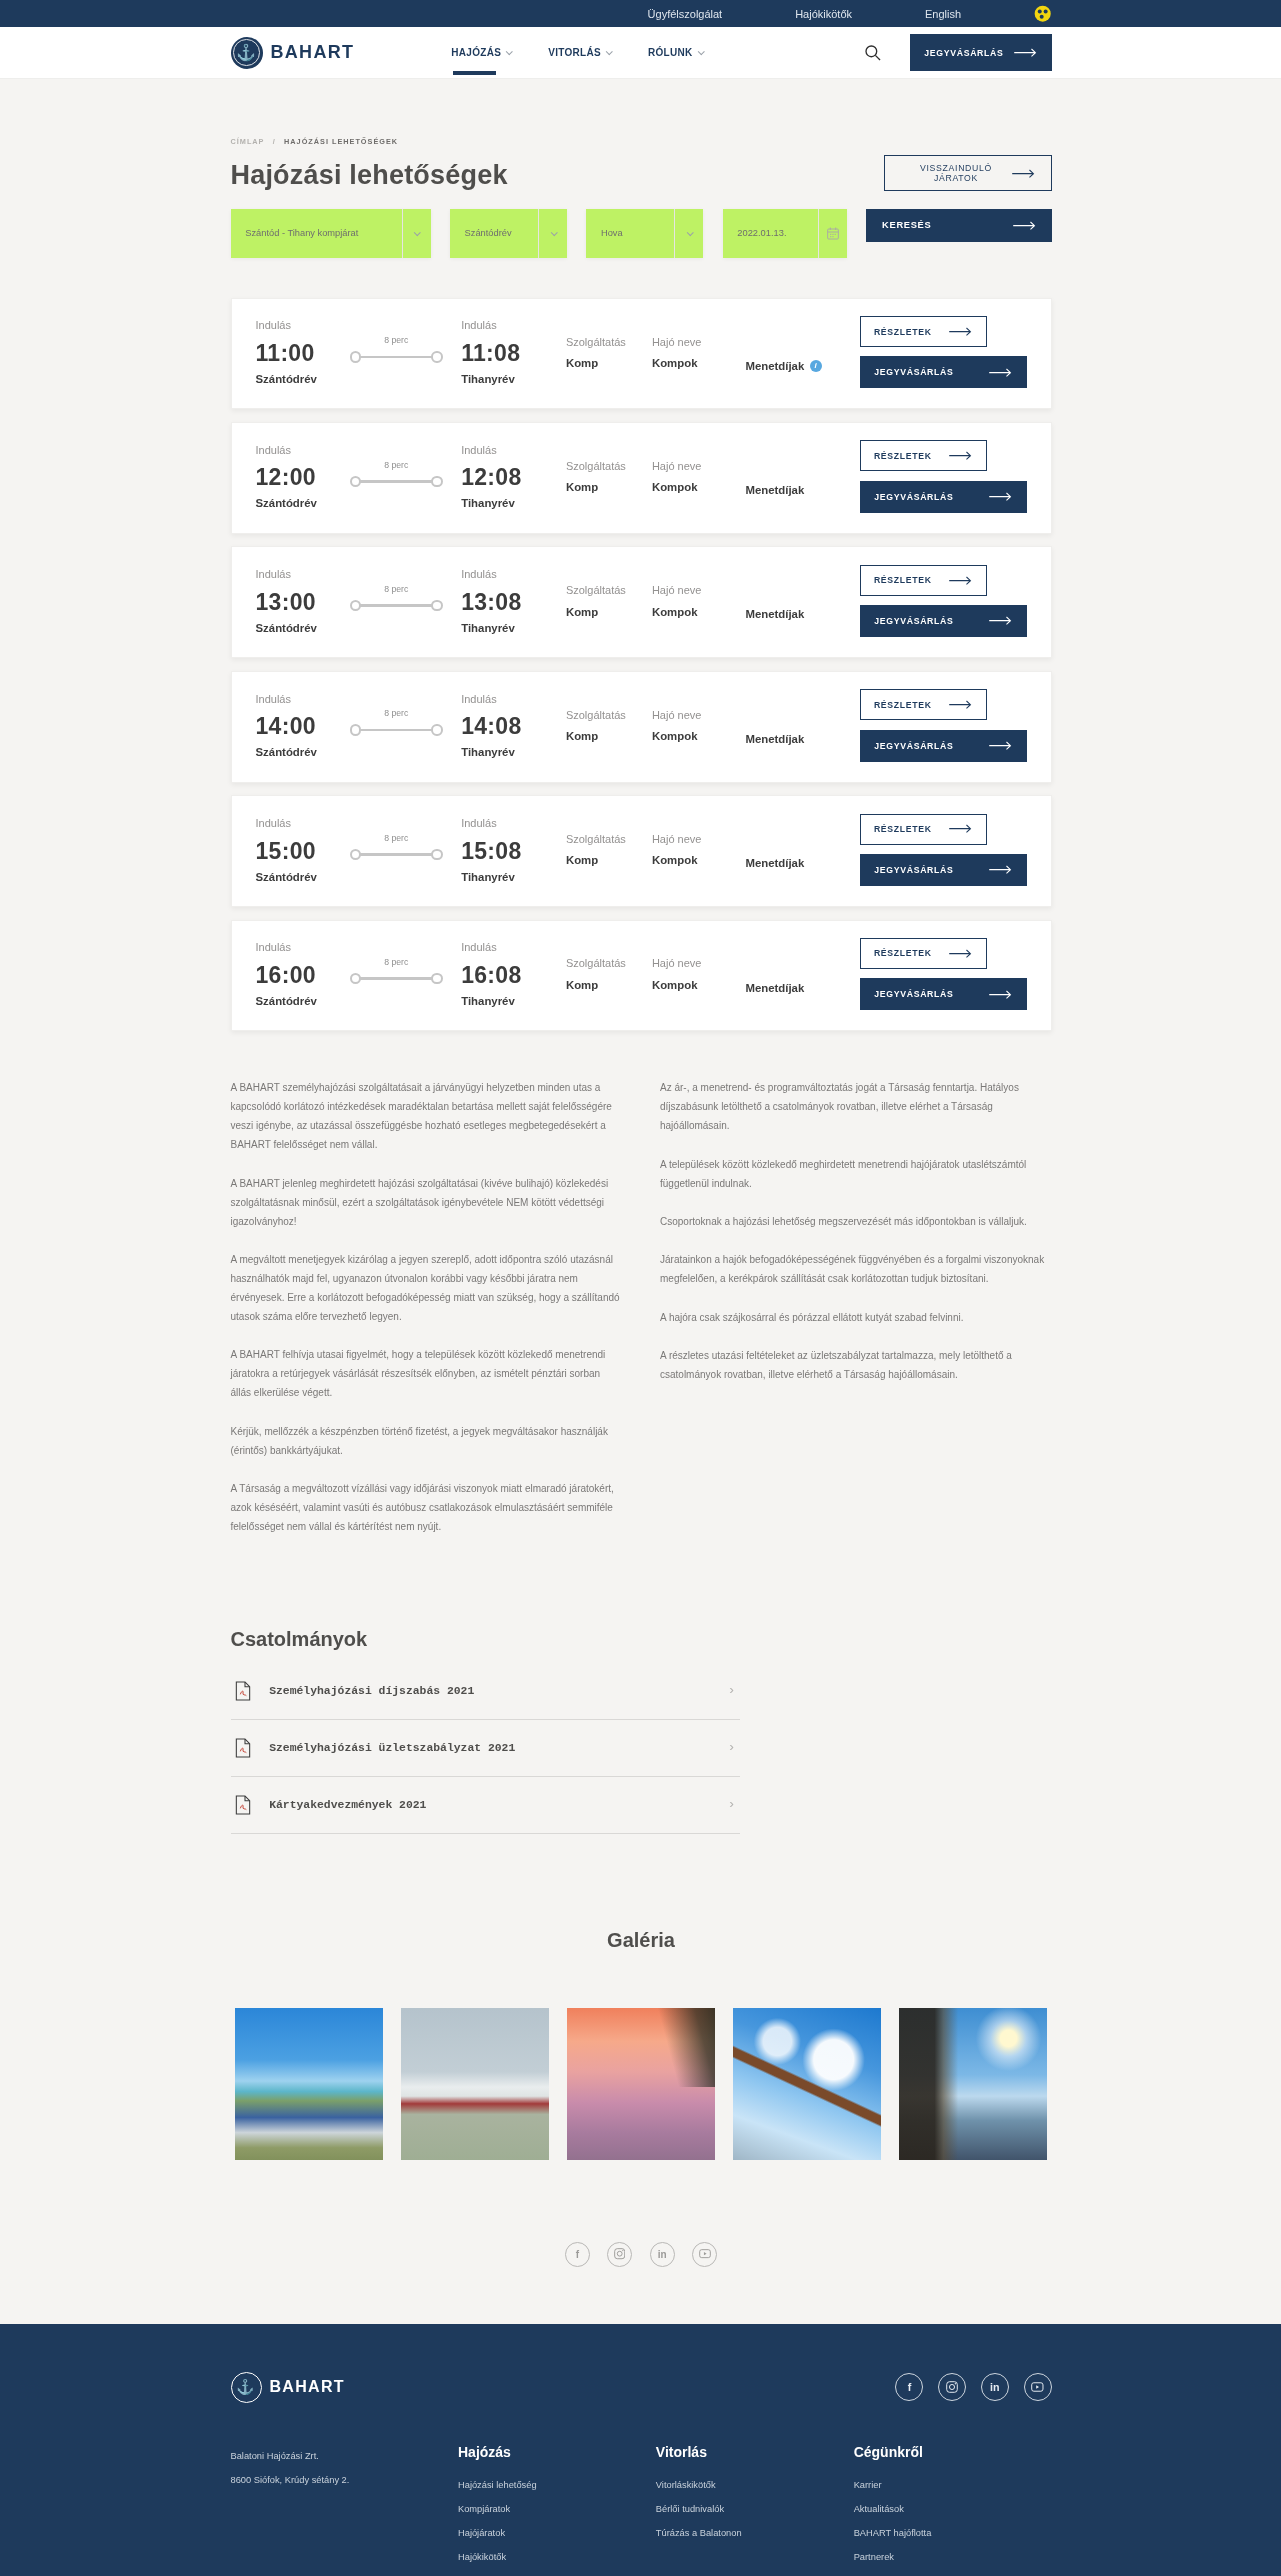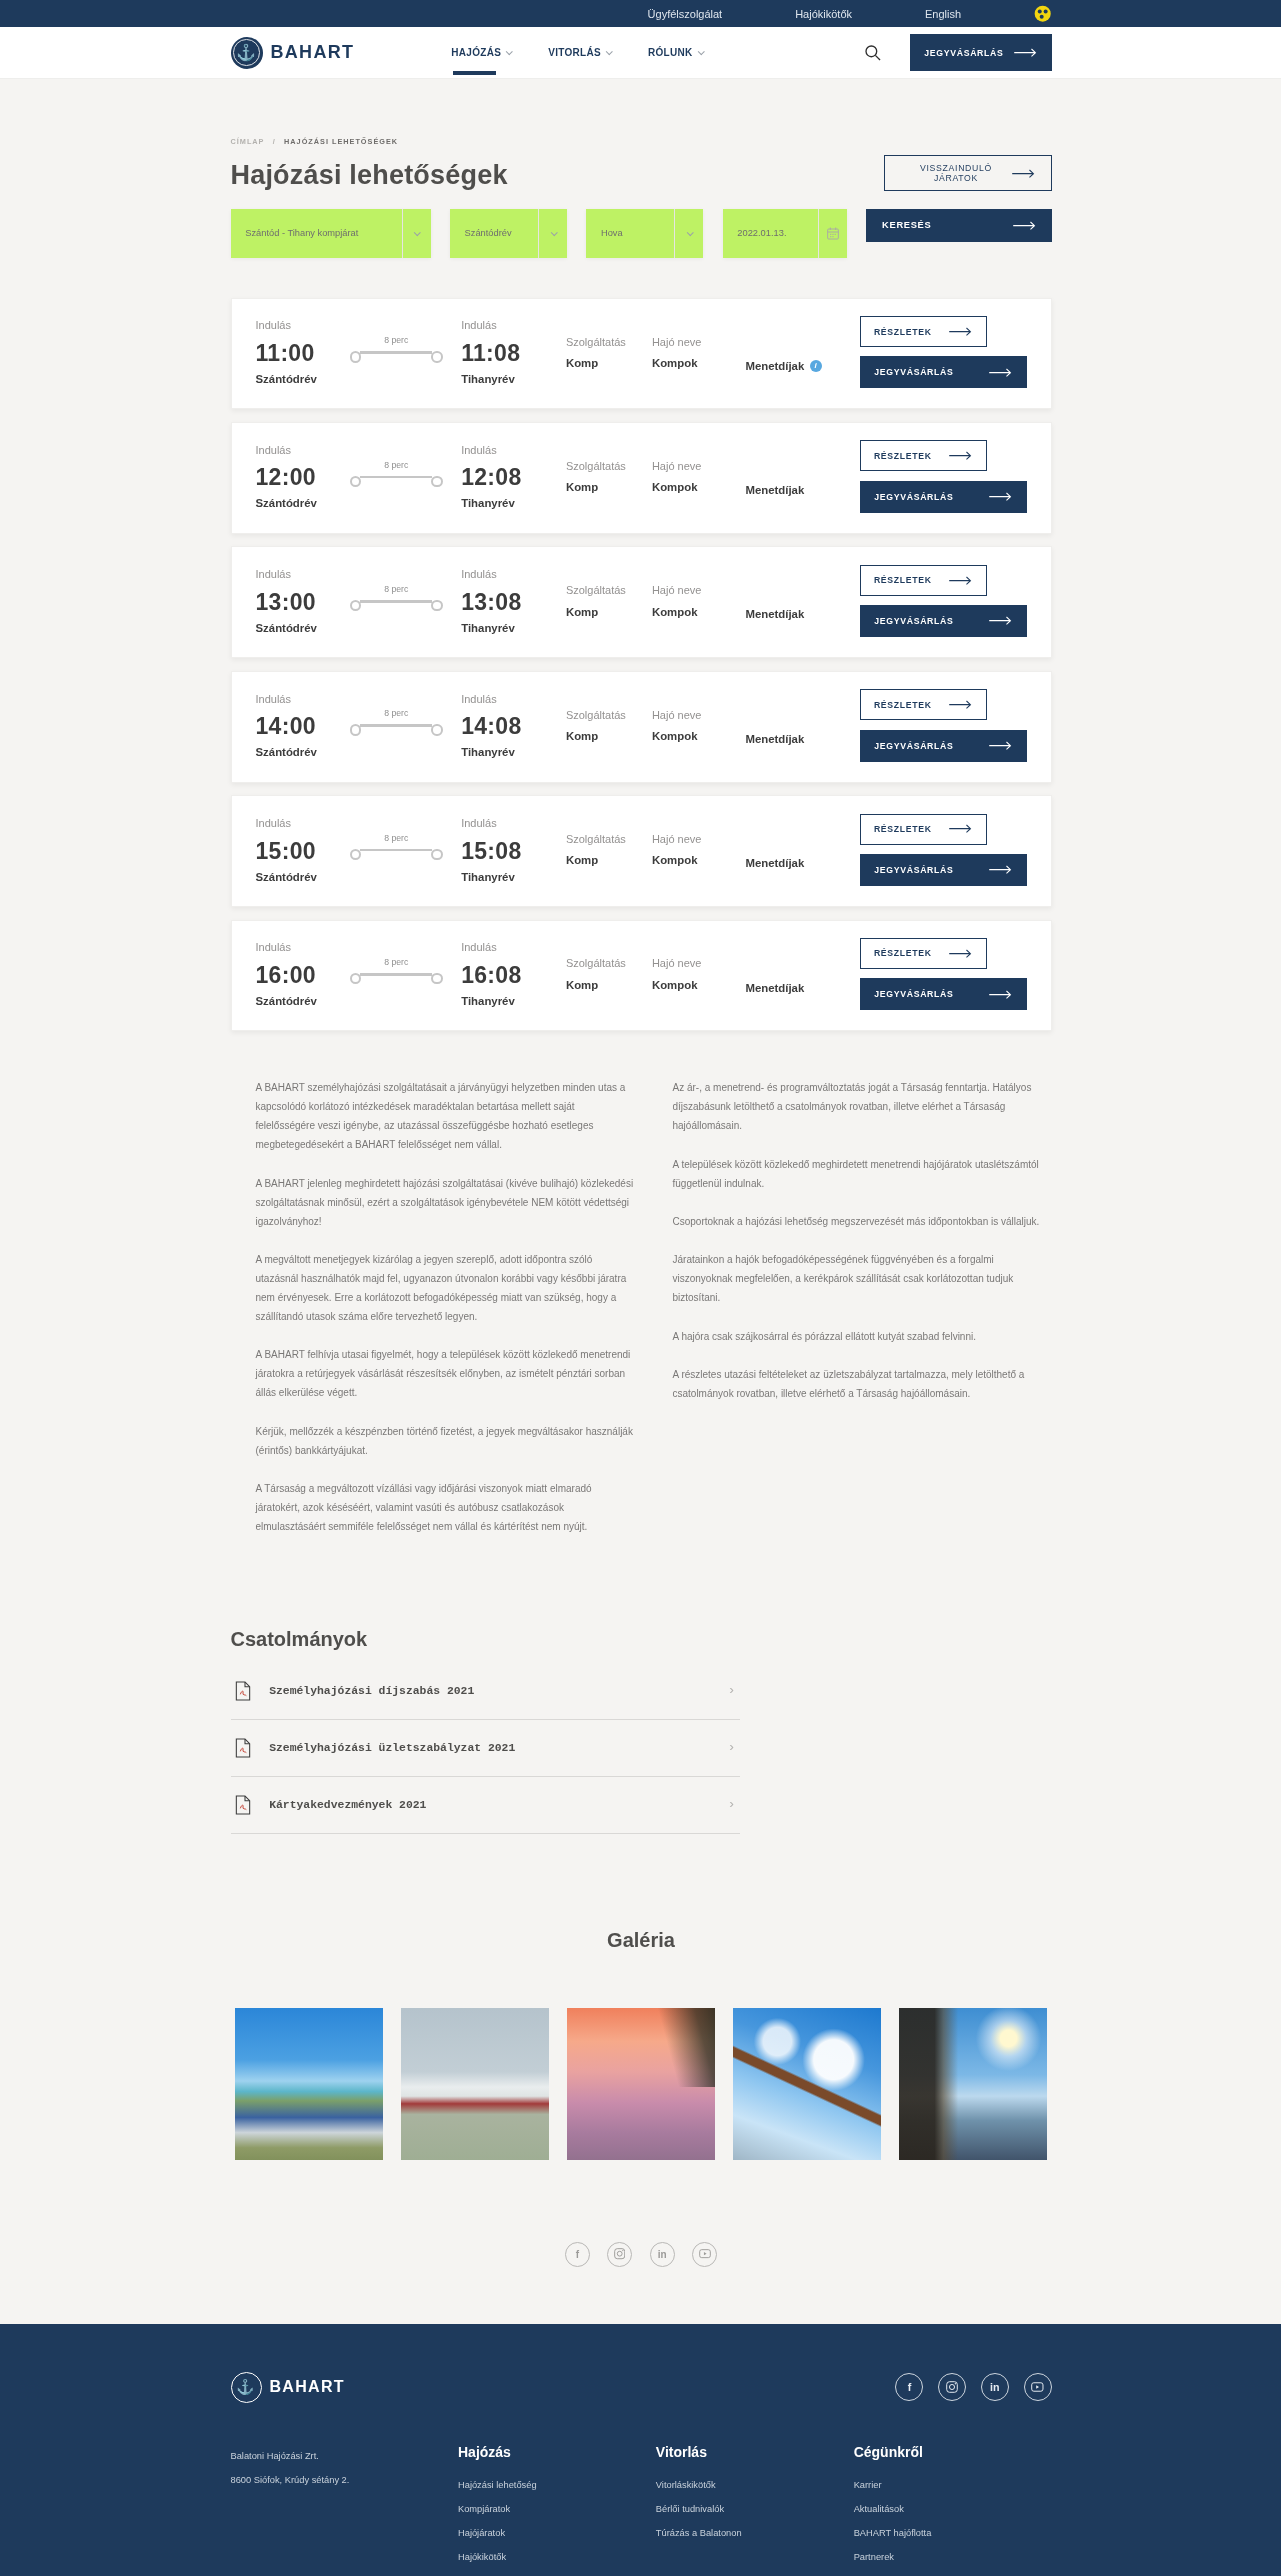--- a/index.html
+++ b/index.html
@@ -48,38 +48,38 @@
   .f-route { width:200px; } .f-from { width:117px; } .f-to { width:117px; } .f-date { width:124px; }
   .search-btn { flex:1; height:33px; padding:0 16px; font-size:9.3px; font-weight:bold; }
 
   
   .cards { margin-top:40px; }
   .card { background:#fff; box-shadow:0 2px 5.3px rgba(0,0,0,.06); border:0.7px solid #efeeec; margin-bottom:12.7px; padding:17.4px 24px 20px 24px; display:flex; align-items:center; min-height:100px; }
   .lbl { font-size:11px; color:#939190; display:block; margin-bottom:8.7px; }
   .time { font-size:23px; font-weight:bold; color:#3c3c3c; letter-spacing:0.3px; display:block; }
   .port { font-size:11.4px; font-weight:bold; color:#3c3c3c; display:block; margin-top:6px; }
   .col-dep { width:101px; } .col-arr { width:112px; }
-  .connector { position:relative; display:flex; align-items:flex-start; width:99px; margin:9.3px 18.7px 0 0; }
+  .connector { position:relative; display:flex; align-items:center; width:99px; margin:9.3px 18.7px 0 0; }
   .connector .dur { position:absolute; top:-16px; left:50%; transform:translateX(-50%); font-size:8.7px; color:#8f8f8f; white-space:nowrap; }
   .connector .dot { width:11.4px; height:11.4px; border:2px solid #c6c6c6; background:#fff; border-radius:50%; flex:none; }
   .connector .line { flex:1; height:2.7px; background:#c6c6c6; margin:0 -1.3px; }
   .col-svc { width:92px; } .col-ship { width:100px; }
   .val { font-size:11.4px; font-weight:bold; color:#3c3c3c; display:block; margin-top:9.3px; }
   .col-fare { width:122px; }
   .fare-wrap { display:flex; align-items:center; gap:5.3px; margin-top:27px; }
   .fare-wrap .val { margin-top:0; }
   .info-dot { width:12px; height:12px; border-radius:50%; background:#58a8e0; color:#fff; font-size:8px; font-weight:bold; display:flex; align-items:center; justify-content:center; cursor:pointer; font-style:italic; }
   .col-actions { margin-left:auto; display:flex; flex-direction:column; gap:9.3px; }
   .details-btn { width:127px; height:31px; padding:0 13.4px; font-size:8.7px; font-weight:bold; background:#fff; }
   .buy-btn { width:167px; height:32px; padding:0 14.7px; font-size:8.7px; font-weight:bold; }
 
   
   .conditions { margin-top:47px; }
   h2 { font-size:20px; font-weight:bold; color:#4f4e4c; }
-  .cond-cols { display:grid; grid-template-columns:1fr 1fr; column-gap:38px; margin-top:18.7px;margin-left:25px; }
+  .cond-cols { display:grid; grid-template-columns:1fr 1fr; column-gap:38px; margin-top:18.7px; }
   .cond-cols p { font-size:10px; line-height:1.9; color:#7a7877; margin-bottom:19.4px; }
 
   
   .attachments { margin-top:72px; }
   .att-list { width:509px; margin-top:12px; }
   .att-row { display:flex; align-items:center; padding:18px 4px; border-bottom:0.7px solid #d9d8d6; cursor:pointer;font-family:Liberation Mono, monospace; }
   .att-row .doc { display:flex; flex:none; }
   .att-row .att-label { margin-left:18.7px; font-size:11.4px; font-weight:bold; color:#4f4e4c; }
   .att-row .att-chev { margin-left:auto; color:#b5b4b2; font-size:13.4px; }
 

